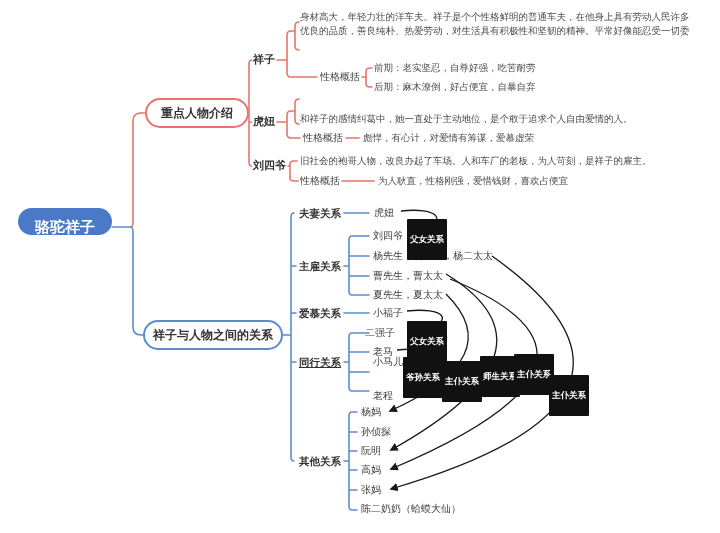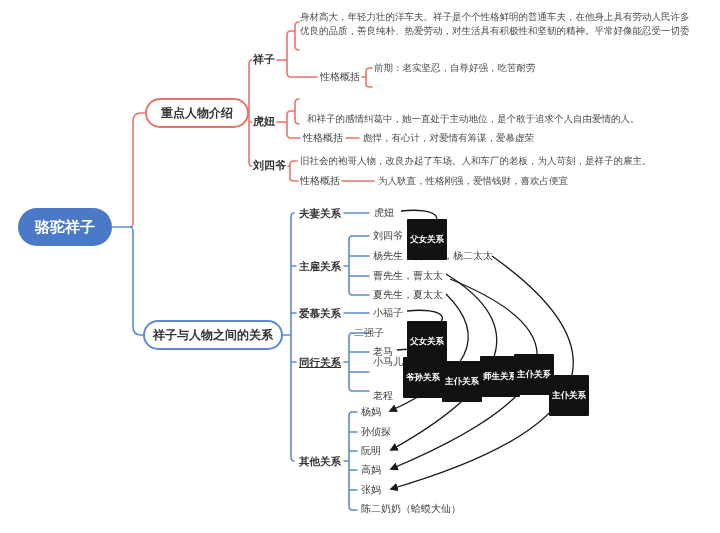--- a/index.html
+++ b/index.html
@@ -3,21 +3,21 @@
 <meta charset="utf-8">
 <style>
   html,body{margin:0;padding:0;background:#ffffff;}
   .canvas{
     position:relative;width:720px;height:533px;background:#ffffff;overflow:hidden;
     font-family:"DejaVu Sans","Liberation Sans",sans-serif;color:#3d3d3d;
   }
   .canvas svg{position:absolute;left:0;top:0;z-index:1;}
   .node,.txt,.tag{position:absolute;white-space:nowrap;z-index:2;}
   .root{
-    left:18px;top:208px;width:94px;height:38px;background:#4a79c7;border-radius:19px;
+    left:18px;top:208px;width:94px;height:27px;background:#4a79c7;border-radius:19px;
     color:#ffffff;font-weight:bold;font-size:15px;text-align:center;line-height:38px;z-index:2;
   }
   .pill{
     position:absolute;background:#ffffff;border-radius:16px;height:26px;line-height:26px;
     text-align:center;font-weight:bold;font-size:12px;color:#333333;z-index:2;
   }
   .pill.red{left:145px;top:98px;width:100px;border:2px solid #e8746a;}
   .pill.blue{left:143px;top:320px;width:136px;border:2px solid #5b8bd0;}
   .char-name{font-weight:bold;font-size:11px;color:#333333;height:14px;line-height:14px;}
   .desc{font-size:9.5px;color:#4a4a4a;height:14px;line-height:14px;letter-spacing:0;}
@@ -80,22 +80,23 @@
   <div class="pill red">重点人物介绍</div>
 
   <div class="txt char-name" style="left:253px;top:53px;">祥子</div>
   <div class="txt char-name" style="left:253px;top:115px;">虎妞</div>
   <div class="txt char-name" style="left:253px;top:159px;">刘四爷</div>
 
   <div class="txt desc" style="left:300px;top:10px;">身材高大，年轻力壮的洋车夫。祥子是个个性格鲜明的普通车夫，在他身上具有劳动人民许多</div>
   <div class="txt desc" style="left:300px;top:24px;">优良的品质，善良纯朴、热爱劳动，对生活具有积极性和坚韧的精神。平常好像能忍受一切委</div>
   <div class="txt traits-label" style="left:320px;top:70px;">性格概括</div>
   <div class="txt trait" style="left:374px;top:61px;">前期：老实坚忍，自尊好强，吃苦耐劳</div>
+  <div class="txt trait" style="left:374px;top:80px;">后期：麻木潦倒，好占便宜，自暴自弃</div>
 
-  <div class="txt desc" style="left:300px;top:112px;margin-left:7px;">和祥子的感情纠葛中，她一直处于主动地位，是个敢于追求个人自由爱情的人。</div>
+  <div class="txt desc" style="left:300px;top:112px;">和祥子的感情纠葛中，她一直处于主动地位，是个敢于追求个人自由爱情的人。</div>
   <div class="txt traits-label" style="left:303px;top:131px;">性格概括</div>
   <div class="txt trait" style="left:363px;top:131px;">彪悍，有心计，对爱情有筹谋，爱慕虚荣</div>
 
   <div class="txt desc" style="left:300px;top:154px;">旧社会的袍哥人物，改良办起了车场。人和车厂的老板，为人苛刻，是祥子的雇主。</div>
   <div class="txt traits-label" style="left:300px;top:174px;">性格概括</div>
   <div class="txt trait" style="left:378px;top:174px;">为人耿直，性格刚强，爱惜钱财，喜欢占便宜</div>
 
   <div class="txt cat" style="left:299px;top:206px;">夫妻关系</div>
   <div class="txt cat" style="left:299px;top:259px;">主雇关系</div>
   <div class="txt cat" style="left:299px;top:306px;">爱慕关系</div>
@@ -104,21 +105,21 @@
 
   <div class="txt person" style="left:374px;top:206px;">虎妞</div>
 
   <div class="txt person" style="left:373px;top:229px;">刘四爷</div>
   <div class="txt person" style="left:373px;top:249px;">杨先生，杨太太，杨二太太</div>
   <div class="txt person" style="left:373px;top:269px;">曹先生，曹太太</div>
   <div class="txt person" style="left:373px;top:288px;">夏先生，夏太太</div>
 
   <div class="txt person" style="left:373px;top:306px;">小福子</div>
 
-  <div class="txt person" style="left:354px;top:326px;text-align:center;">二强子</div>
+  <div class="txt person" style="left:365px;top:326px;text-align:center;">二强子</div>
   <div class="txt person" style="left:373px;top:345px;">老马</div>
   <div class="txt person" style="left:373px;top:355px;">小马儿</div>
   <div class="txt person" style="left:373px;top:389px;">老程</div>
 
   <div class="txt person" style="left:361px;top:405px;">杨妈</div>
   <div class="txt person" style="left:361px;top:425px;">孙侦探</div>
   <div class="txt person" style="left:361px;top:444px;">阮明</div>
   <div class="txt person" style="left:361px;top:463px;">高妈</div>
   <div class="txt person" style="left:361px;top:483px;">张妈</div>
   <div class="txt person" style="left:361px;top:502px;">陈二奶奶（蛤蟆大仙）</div>

